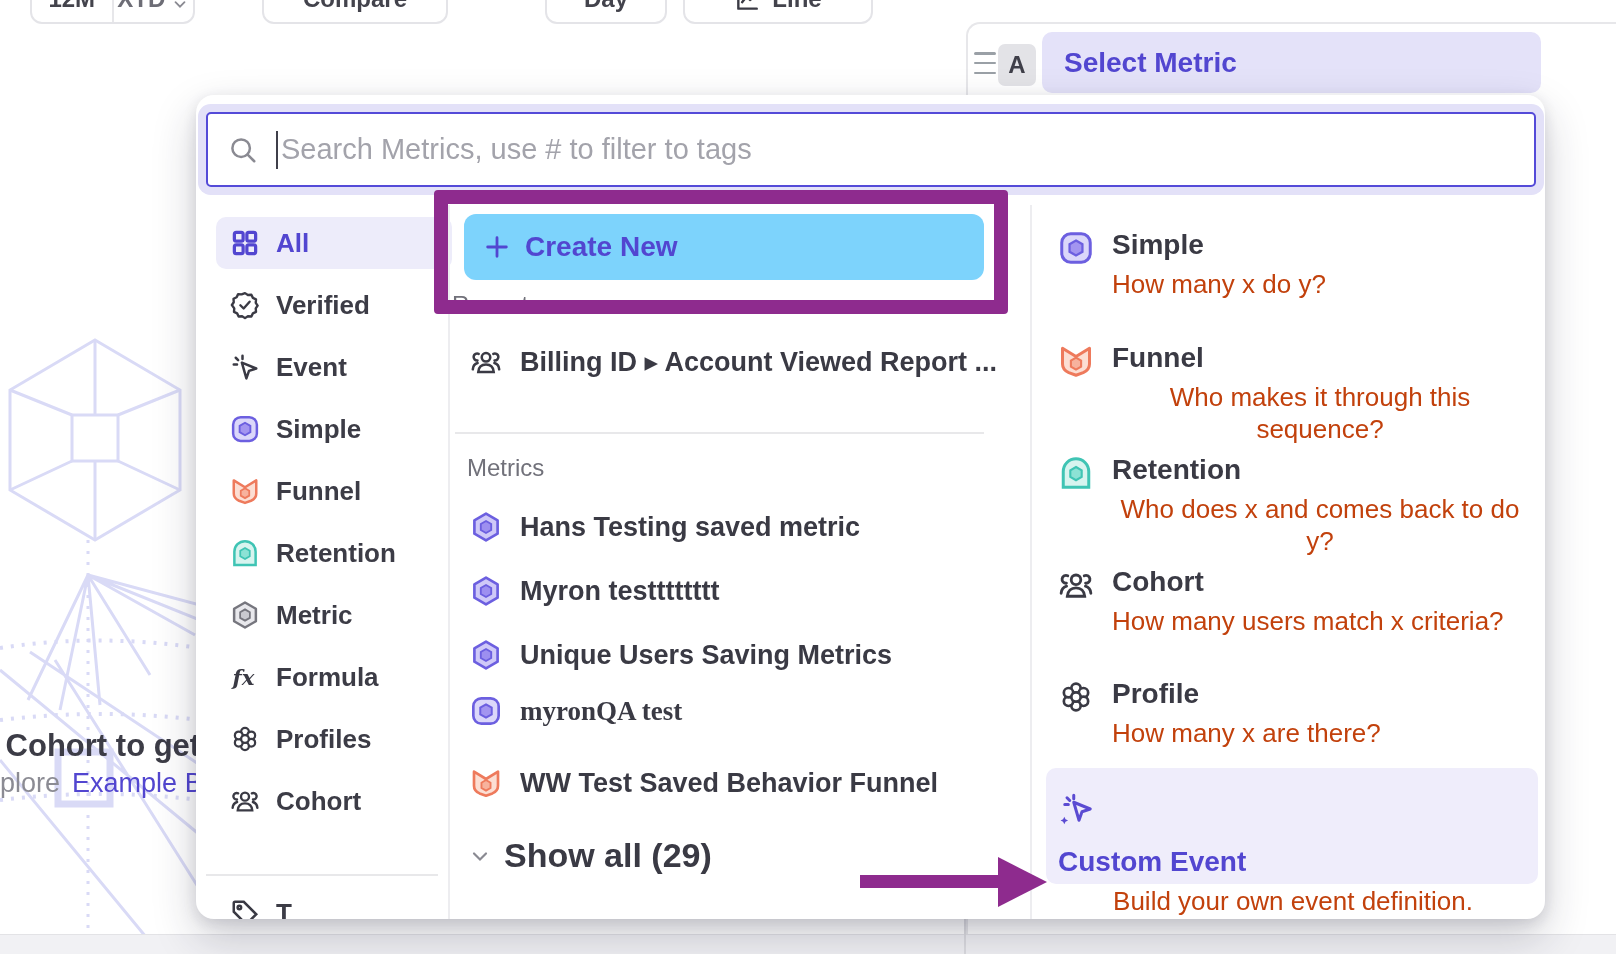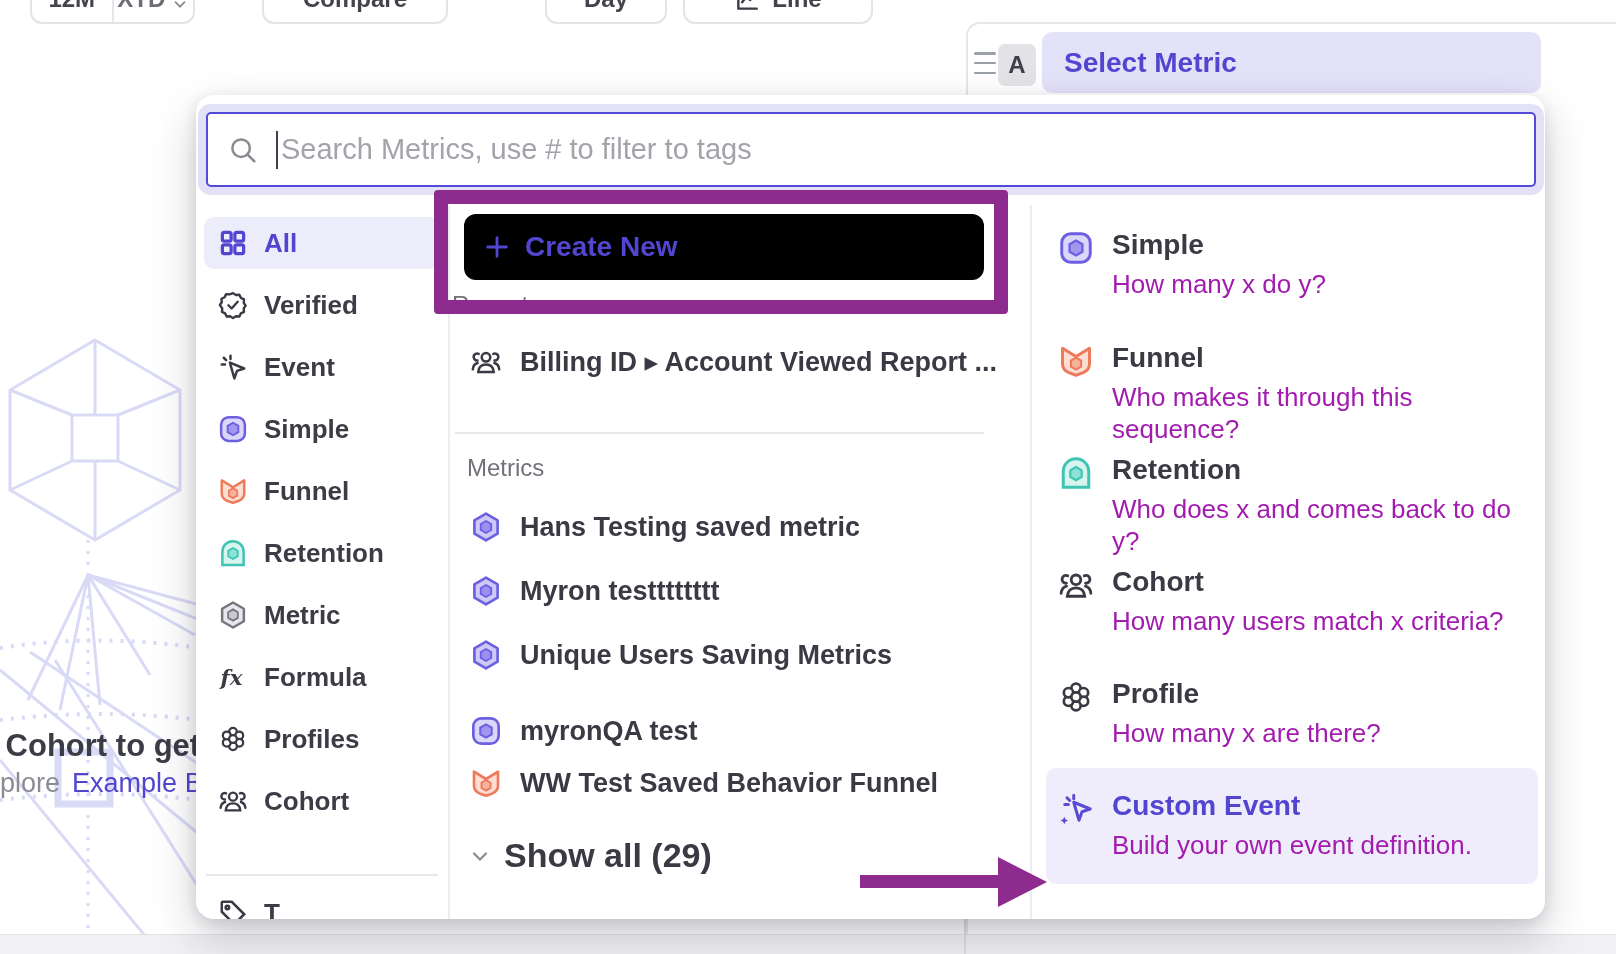--- a/index.html
+++ b/index.html
@@ -45,43 +45,43 @@
          box-shadow:0 18px 44px rgba(30,30,55,.22),0 4px 14px rgba(30,30,55,.12);}
   .search-box{position:absolute;left:10px;top:17px;width:1330px;height:75px;border:2.5px solid #544ad8;
               border-radius:5px;box-sizing:border-box;background:#fff;
               box-shadow:0 0 0 8px #e3e1f8;display:flex;align-items:center;}
   .search-box input{border:none;outline:none;flex:1;font-size:29px;color:#3a3a44;
                     font-family:"Liberation Sans","DejaVu Sans",sans-serif;background:transparent;padding:0;}
   .search-box input::placeholder{color:#a3a3ab;opacity:1;}
   .search-glass{margin:0 18px 0 20px;flex:0 0 auto;display:block;}
   .caret{width:2px;height:38px;background:#3f3f4a;margin-right:3px;flex:0 0 auto;}
 
-  .side-row{position:absolute;left:8px;width:236px;height:52px;display:flex;align-items:center;
+  .side-row{position:absolute;left:20px;width:236px;height:52px;display:flex;align-items:center;
             gap:16px;padding-left:14px;box-sizing:border-box;font-size:26px;font-weight:700;color:#3c3c46;}
   .side-row.active{background:#edecfa;border-radius:10px;color:#5246d0;}
   .side-row .ic{flex:0 0 30px;display:flex;}
   .side-div{position:absolute;left:10px;top:779px;width:232px;height:2px;background:#e8e8ea;}
 
   .vdiv{position:absolute;top:110px;bottom:0;width:2px;background:#ededf0;}
 
-  .create-btn{position:absolute;left:268px;top:119px;width:520px;height:66px;background:#000000;
+  .create-btn{position:absolute;left:268px;top:119px;width:520px;height:66px;background:#7dd3fc;
               border-radius:12px;display:flex;align-items:center;gap:14px;padding-left:19px;
               box-sizing:border-box;font-size:28px;font-weight:700;color:#5246d0;}
   .sec-label{position:absolute;font-size:24px;color:#71717a;}
   .mid-row{position:absolute;left:274px;display:flex;align-items:center;gap:18px;
            font-size:27px;font-weight:700;color:#3a3a44;white-space:nowrap;}
   .mid-row .ic{flex:0 0 32px;display:flex;}
   .mid-div{position:absolute;left:259px;top:337px;width:529px;height:2px;background:#e8e8ea;}
   .show-all{position:absolute;left:272px;top:741px;display:flex;align-items:center;gap:12px;
             font-size:34px;font-weight:700;color:#3a3a44;}
 
   .type-row{position:absolute;left:862px;width:470px;display:flex;gap:18px;}
   .type-row .ic{flex:0 0 36px;display:flex;padding-top:2px;}
   .type-title{font-size:28px;font-weight:700;color:#3a3a44;line-height:34px;}
-  .type-desc{font-size:26px;color:#a21caf;line-height:32px;margin-top:6px;}
+  .type-desc{font-size:26px;color:#c2410c;line-height:32px;margin-top:6px;text-align:center;}
   .type-row.highlight .type-title{color:#5246d0;}
   .custom-bg{position:absolute;left:850px;top:673px;width:492px;height:116px;background:#efedfb;border-radius:10px;}
 
   
   .anno-rect{position:absolute;left:434px;top:190px;width:574px;height:124px;border:14px solid #8e2b8e;
              border-radius:4px;box-sizing:border-box;z-index:40;}
   .anno-arrow{position:absolute;left:860px;top:850px;z-index:40;}
 </style>
 </head>
 <body>
@@ -309,21 +309,21 @@
     </div>
     <div class="mid-row" style="top:544px;">
       <span class="ic">
           <svg width="32" height="32" viewBox="0 0 24 24">
             <path d="M12 2l8.7 5v10L12 22l-8.7-5V7z" fill="#cfc9f8" stroke="#6c5fe0" stroke-width="2" stroke-linejoin="round"></path>
             <path d="M12 7.5l3.9 2.3v4.5L12 16.5l-3.9-2.2V9.8z" fill="#9d8ff0" stroke="#6c5fe0" stroke-width="1.4"></path>
           </svg>
         </span>
       <span>Unique Users Saving Metrics</span>
     </div>
-    <div class="mid-row" style="top:620px;">
+    <div class="mid-row" style="top:600px;font-family:Liberation Serif, serif;">
       <span class="ic">
           <svg width="32" height="32" viewBox="0 0 24 24">
             <rect x="2.5" y="2.5" width="19" height="19" rx="6" fill="#dbd7fa" stroke="#6c5fe0" stroke-width="2"></rect>
             <path d="M12 7l4.3 2.5v5L12 17l-4.3-2.5v-5z" fill="#a395f0" stroke="#6c5fe0" stroke-width="1.5"></path>
           </svg>
         </span>
       <span>myronQA test</span>
     </div>
     <div class="mid-row" style="top:672px;">
       <span class="ic">
@@ -402,21 +402,21 @@
             <circle cx="7" cy="14.9" r="3.1"></circle>
             <circle cx="7" cy="9.1" r="3.1"></circle>
             <circle cx="12" cy="12" r="3.1"></circle>
           </svg>
         </span>
       <div>
           <div class="type-title">Profile</div>
            <div class="type-desc">How many x are there?</div>
         </div>
     </div>
-    <div class="type-row highlight" style="top:694px;">
+    <div class="type-row highlight" style="top:694px;flex-direction:column;">
       <span class="ic">
           <svg width="36" height="36" viewBox="0 0 24 24" fill="none" stroke="#5b4bd2" stroke-width="2" stroke-linecap="round" stroke-linejoin="round">
             <path d="M10.5 7.5l11 4.5-5.5 1.8-2 5.7z"></path>
             <path d="M4.5 9h2.4M6 4.5l1.8 1.8M10.5 2.8v2.4"></path>
             <path d="M4.2 17.2l.8 1.7 1.7.8-1.7.8-.8 1.7-.8-1.7-1.7-.8 1.7-.8z" fill="#5b4bd2" stroke="none"></path>
           </svg>
         </span>
       <div>
           <div class="type-title">Custom Event</div>
            <div class="type-desc">Build your own event definition.</div>

